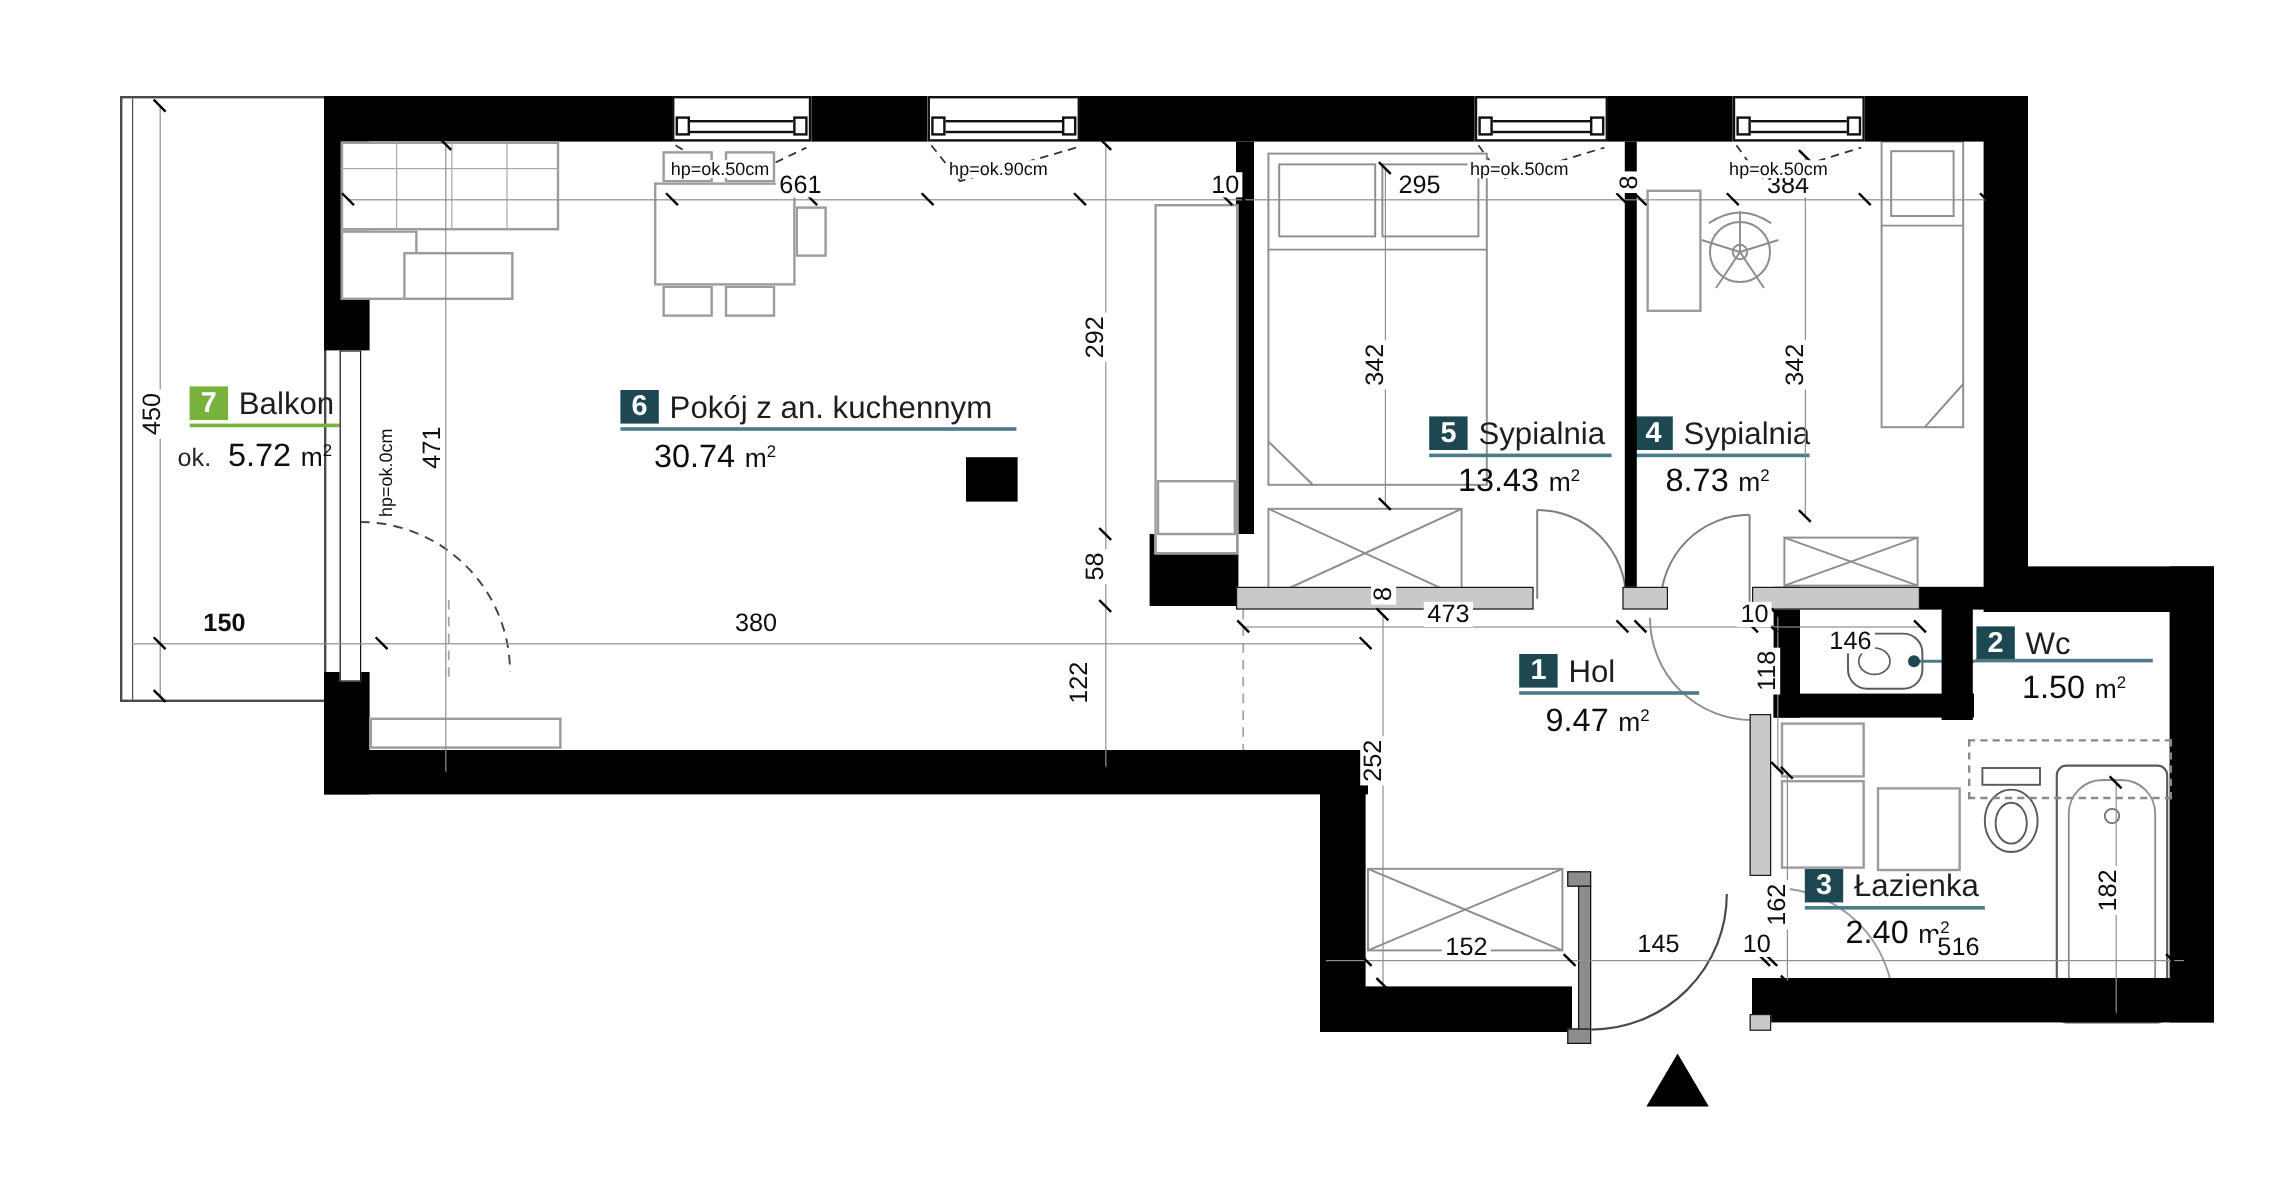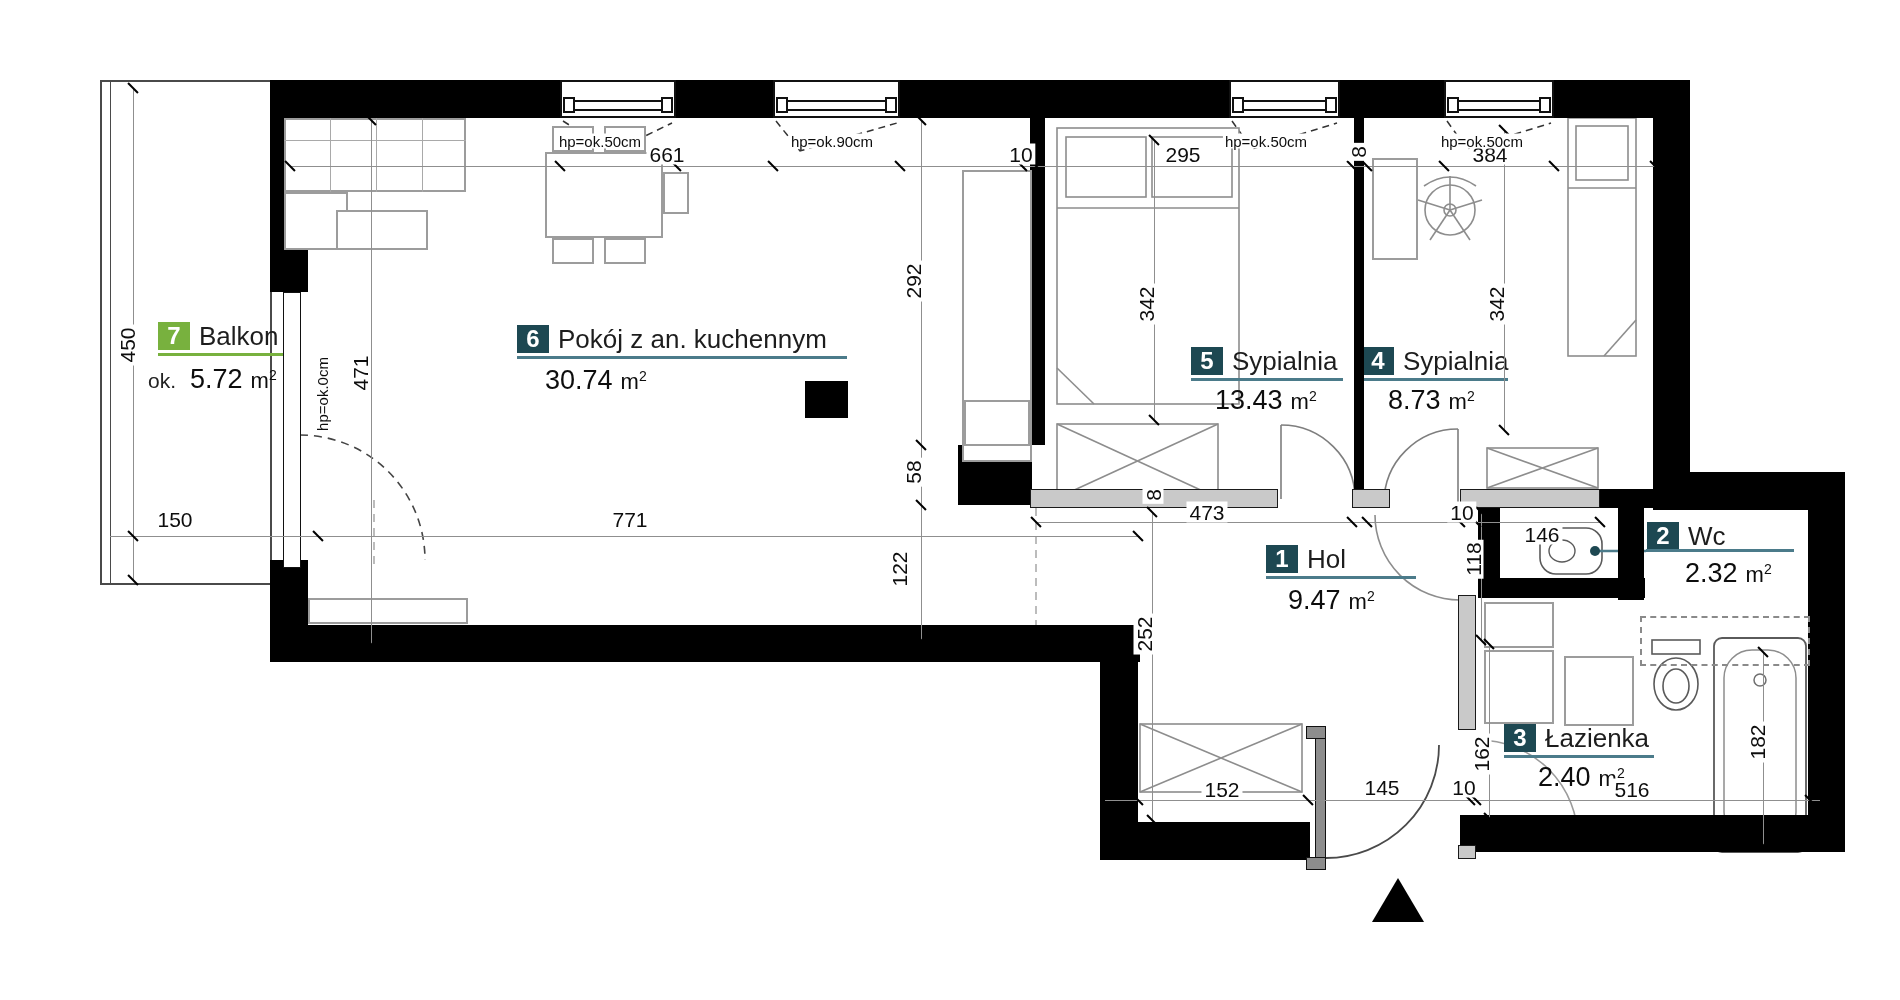--- a/index.html
+++ b/index.html
@@ -221,21 +221,21 @@
       <span class="val">9.47</span><span class="unit"><span>m</span><sup>2</sup></span></div>
   </div>
 
   <div class="rl" style="left:1647px;top:522px;">
     <div class="hd">
         <span class="nb teal">2</span>
       <span class="rn">Wc</span>
       </div>
     <div class="ul" style="left:-1px;top:27px;width:148px;"></div>
     <div class="ar" style="left:38px;top:36px;">
-      <span class="val">2.32</span><span class="unit"><span>m</span><sup>2</sup></span></div>
+      <span class="val">1.50</span><span class="unit"><span>m</span><sup>2</sup></span></div>
   </div>
 
   <div class="rl" style="left:1504px;top:724px;">
     <div class="hd">
         <span class="nb teal">3</span>
       <span class="rn">Łazienka</span>
       </div>
     <div class="ul" style="left:0;top:31px;width:150px;"></div>
     <div class="ar" style="left:34px;top:38px;">
       <span class="val">2.40</span><span class="unit"><span>m</span><sup>2</sup></span></div>
@@ -367,22 +367,22 @@
     <div class="tick" style="left: 1504px; top: 130px;"></div>
     <div class="tick" style="left: 1504px; top: 430px;"></div>
     <div class="tick" style="left: 1481px; top: 512px;"></div>
     <div class="tick" style="left: 1481px; top: 640px;"></div>
     <div class="tick" style="left: 1489px; top: 644px;"></div>
     <div class="tick" style="left: 1489px; top: 818px;"></div>
     <div class="tick" style="left: 1763px; top: 652px;"></div>
     <div class="tick" style="left: 1763px; top: 845px;"></div>
     <div class="dim v" style="left: 127px; top: 345px;">450</div>
     <div class="dim v" style="left: 360px; top: 373px;">471</div>
-    <div class="dim" style="left: 175px; top: 519px;">150</div>
-    <div class="dim" style="left: 630px; top: 519px;">771</div>
+    <div class="dim" style="left: 187px; top: 519px; font-weight: bold;">150</div>
+    <div class="dim" style="left: 630px; top: 519px;">380</div>
     <div class="dim" style="left: 667px; top: 154px;">661</div>
     <div class="dim" style="left: 1021px; top: 154px;">10</div>
     <div class="dim" style="left: 1183px; top: 154px;">295</div>
     <div class="dim v" style="left: 1358px; top: 152px;">8</div>
     <div class="dim v" style="left: 1153px; top: 495px;">8</div>
     <div class="dim" style="left: 1490px; top: 154px;">384</div>
     <div class="dim v" style="left: 913px; top: 281px;">292</div>
     <div class="dim v" style="left: 913px; top: 472px;">58</div>
     <div class="dim v" style="left: 899px; top: 569px;">122</div>
     <div class="dim v" style="left: 1144px; top: 634px;">252</div>

